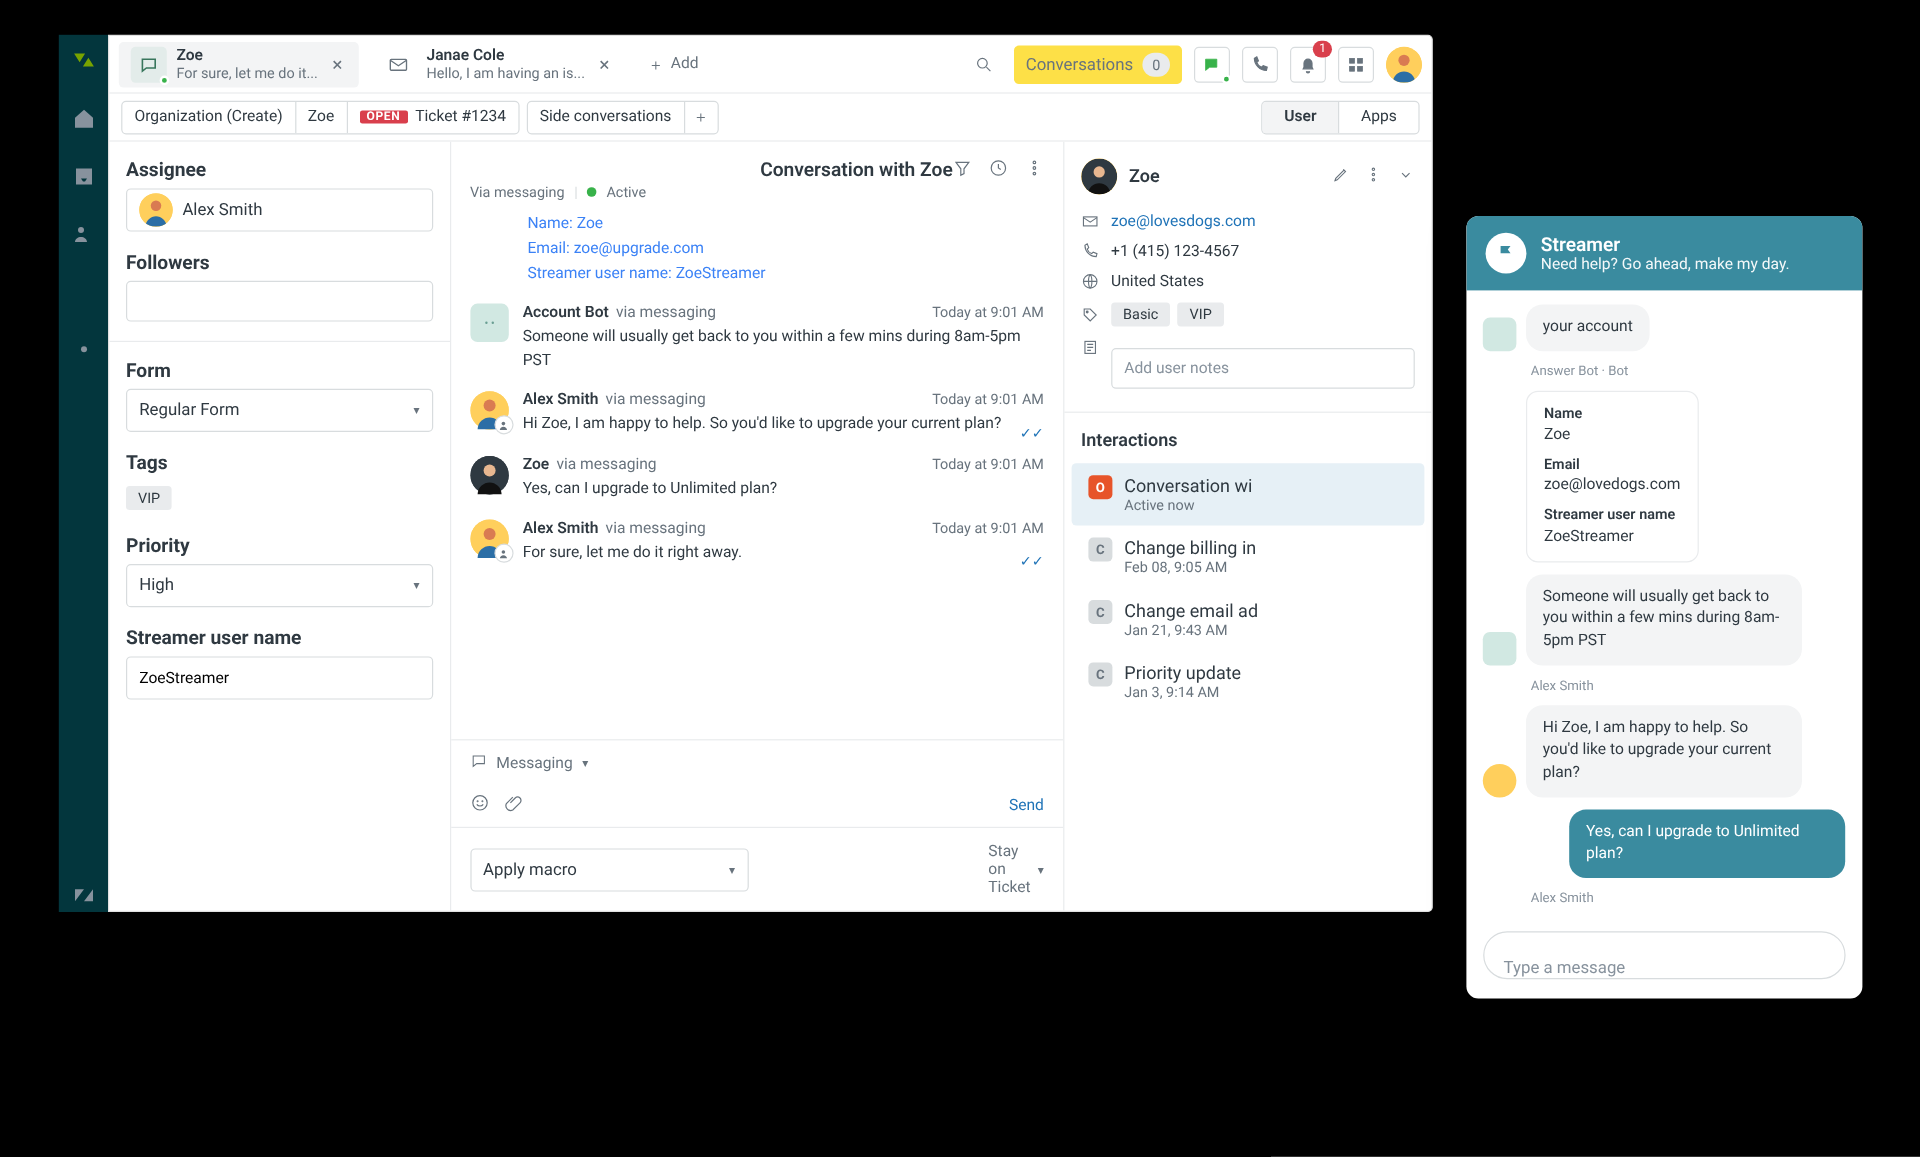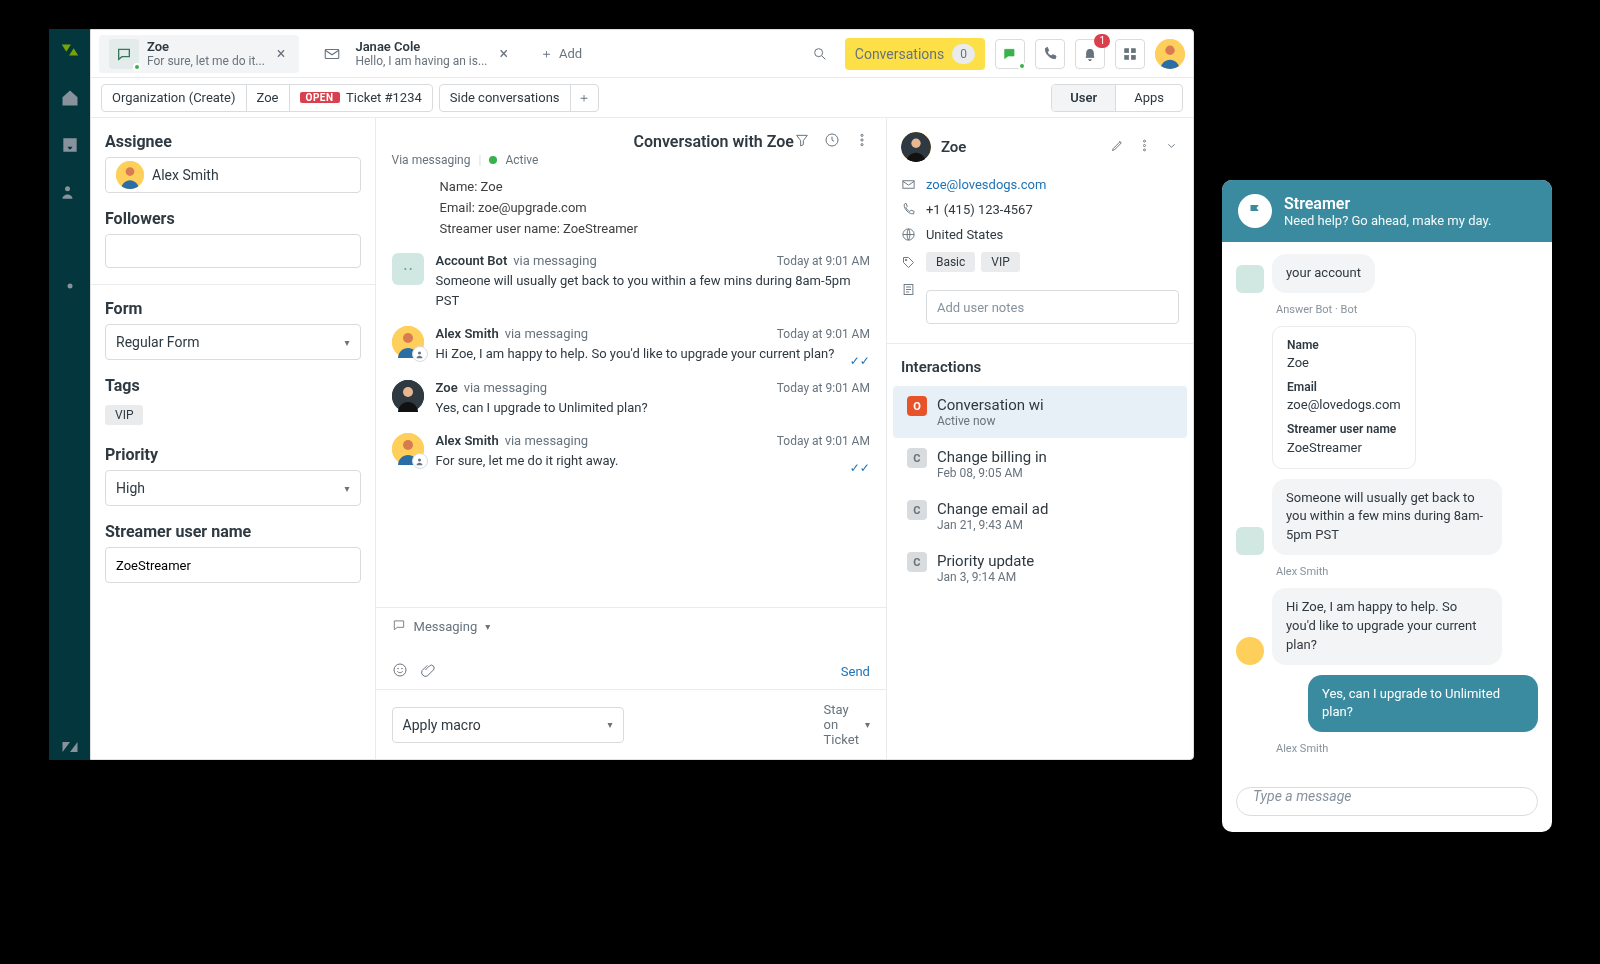--- a/index.html
+++ b/index.html
@@ -71,36 +71,36 @@
 
 .conv-head { display:flex; align-items:flex-start; padding:14px 16px 10px; }
 .conv-head .titles { flex:1; }
 .conv-title { font-weight:600; font-size:16px;text-align:right; }
 .conv-sub { font-size:12px; color:#68737d; display:flex; align-items:center; gap:8px; margin-top:2px; }
 .status-dot { width:8px; height:8px; border-radius:50%; background:#38b24a; display:inline-block; }
 .conv-icons { display:flex; gap:14px; color:#68737d; }
 .conv-icons svg { width:16px; height:16px; fill:none; stroke:#68737d; stroke-width:1.5; }
 
 .msgs { flex:1; overflow:auto; padding:0 16px 10px 16px; }
-.info-block { padding-left:48px; font-size:13px; color:#404040; line-height:1.6; margin-bottom:14px; }
+.info-block { padding-left:48px; font-size:13px; color:#3b82f6; line-height:1.6; margin-bottom:14px; }
 .msg { display:flex; gap:12px; margin-bottom:16px; position:relative; }
 .msg .av { width:32px; height:32px; border-radius:50%; background:#ffcf5c; flex-shrink:0; position:relative; display:flex; align-items:center; justify-content:center; }
 .msg .av.bot { background:#d1e8e2; border-radius:6px; }
 .msg .av.dark { background:#2f3941; }
 .msg .av .person-badge { position:absolute; right:-4px; bottom:-4px; width:16px; height:16px; border-radius:50%; background:#fff; border:1px solid #d8dcde; display:flex; align-items:center; justify-content:center; }
 .msg .av .person-badge svg { width:9px; height:9px; fill:#68737d; }
 .msg .content { flex:1; }
 .msg .head { display:flex; align-items:baseline; gap:6px; }
 .msg .name { font-weight:600; font-size:13px; }
 .msg .via { font-size:13px; color:#68737d; }
 .msg .time { margin-left:auto; font-size:12px; color:#68737d; }
 .msg .body { font-size:13px; margin-top:3px; line-height:1.5; }
 .checks { color:#1f73b7; font-size:12px; position:absolute; right:0; bottom:-4px; }
 
-.composer { border-top:1px solid #e9ebed; padding:10px 16px 8px; display:flex; flex-direction:column; gap:27px; }
+.composer { border-top:1px solid #e9ebed; padding:10px 16px 8px; display:flex; flex-direction:column; gap:16px; }
 .comp-row1 { display:flex; align-items:center; gap:8px; color:#68737d; font-size:13px; }
 .comp-row1 svg { width:14px; height:14px; fill:none; stroke:#68737d; stroke-width:1.5; }
 .comp-row2 { display:flex; align-items:center; gap:12px; color:#68737d; }
 .comp-row2 .send { margin-left:auto; color:#1f73b7; font-size:13px; cursor:pointer; }
 
 .macro-row { display:flex; padding:12px 16px; gap:200px; border-top:1px solid #e9ebed; align-items:center; }
 .macro-row .field-box { flex:0 0 232px; }
 .macro-row .stay { margin-left:auto; display:flex; align-items:center; gap:6px; font-size:13px; color:#68737d; cursor:pointer; }
 
 
@@ -139,21 +139,21 @@
 .chat-av { width:28px; height:28px; border-radius:50%; background:#d1e8e2; flex-shrink:0; }
 .chat-av.box { border-radius:6px; }
 .chat-av.gold { background:#ffcf5c; }
 .bubble { background:#f3f4f5; border-radius:14px; padding:10px 14px; font-size:13px; line-height:1.45; max-width:230px; }
 .bubble.card { background:#fff; border:1px solid #e9ebed; border-radius:10px; }
 .bubble.card .k { font-weight:600; font-size:12px; margin-top:6px; }
 .bubble.card .k:first-child { margin-top:0; }
 .bubble.card .v { font-size:13px; }
 .bubble.user { background:#3a8b9f; color:#fff; }
 .chat-foot { padding:12px 14px 16px; }
-.chat-foot .chat-input { border:1px solid #d8dcde; border-radius:20px; height:29px; padding:0 16px; color:#87929d; display:flex; align-items:flex-start; cursor:text;font-style:italic; }
+.chat-foot .chat-input { border:1px solid #d8dcde; border-radius:20px; height:40px; padding:0 16px; color:#87929d; display:flex; align-items:flex-end; cursor:text; }
 
 
 .person-svg circle.head { fill:#d97b52; }
 .person-svg path.body { fill:#2b6ea6; }
 </style>
 </head>
 <body>
 
 <div class="nav-rail">
   <div class="brand"><svg viewBox="0 0 24 24">

